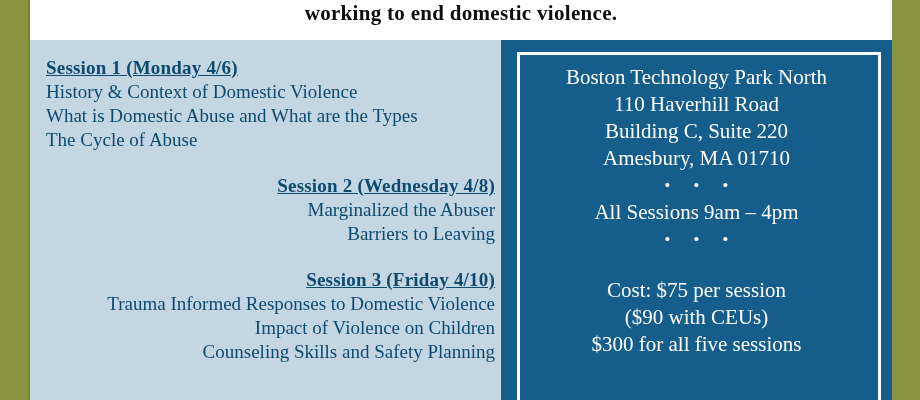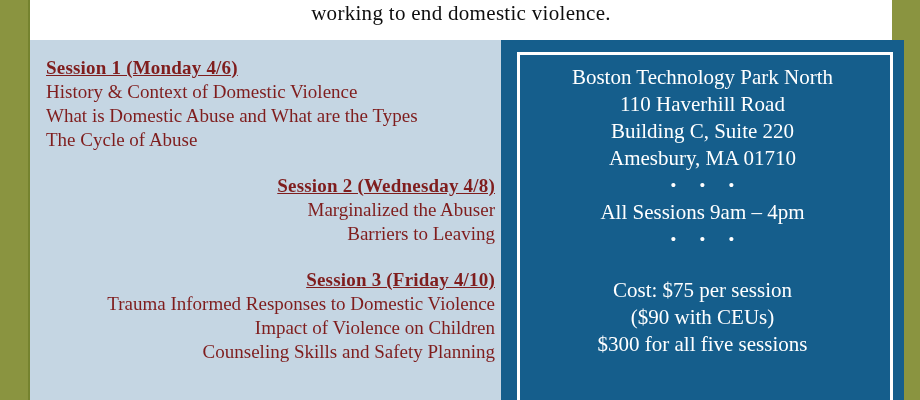--- a/index.html
+++ b/index.html
@@ -27,56 +27,55 @@
     left: 30px;
     right: 28px;
     height: 40px;
     background: #ffffff;
   }
   .tagline {
     margin: 0;
     text-align: center;
     font-size: 21px;
     line-height: 27px;
-    font-weight: normal;
+    font-weight: bold;
     color: #0e0e0e;
     letter-spacing: 0.3px;
   }
 
   .left-panel {
     position: absolute;
     left: 30px;
     top: 40px;
     width: 471px;
     bottom: 0;
     background: #c5d6e3;
     box-sizing: border-box;
     padding: 16px 6px 0 16px;
-    color: #7f1d1d;
+    color: #0c4a6e;
     font-size: 19px;
   }
   .session-block { margin: 0; }
   .session-block + .session-block { margin-top: 22px; text-align: right; }
   .session-title {
     font-weight: bold;
     text-decoration: underline;
     line-height: 24px;
     letter-spacing: 0.2px;
   }
   .session-item { line-height: 24px; }
 
   .right-panel {
     position: absolute;
     left: 501px;
     top: 40px;
     width: 391px;
     bottom: 0;
     background: #155e8c;
     color: #ffffff;
-    padding-left: 12px;
   }
   .inner-frame {
     position: absolute;
     left: 16px;
     top: 12px;
     right: 11px;
     bottom: -12px;
     border: 3px solid #ffffff;
   }
   .box-content {

